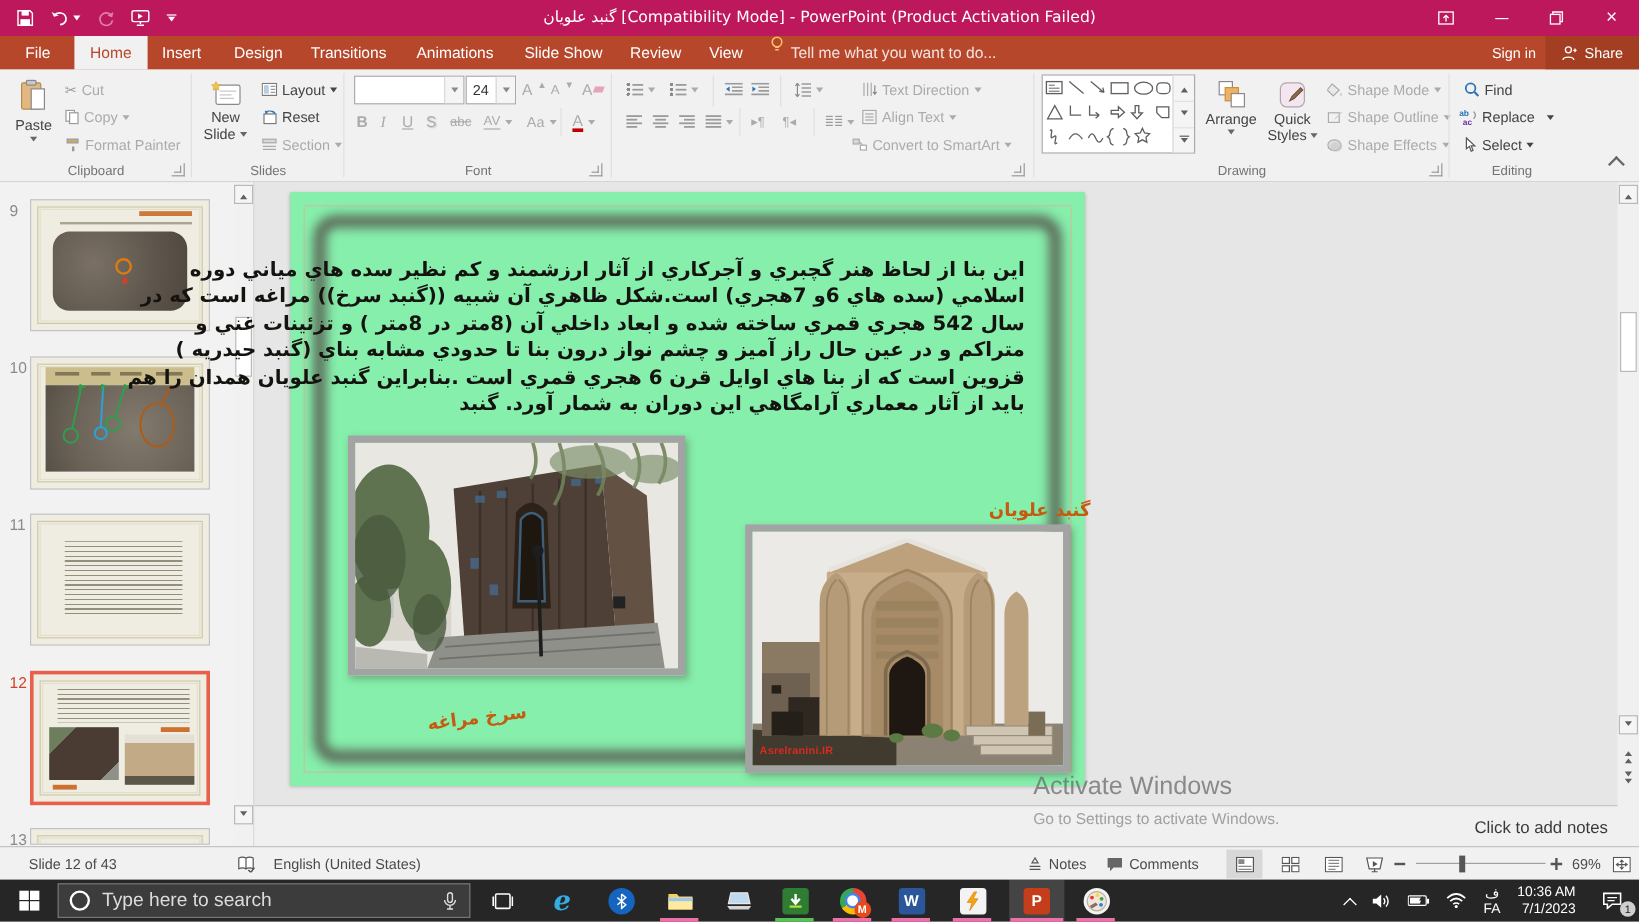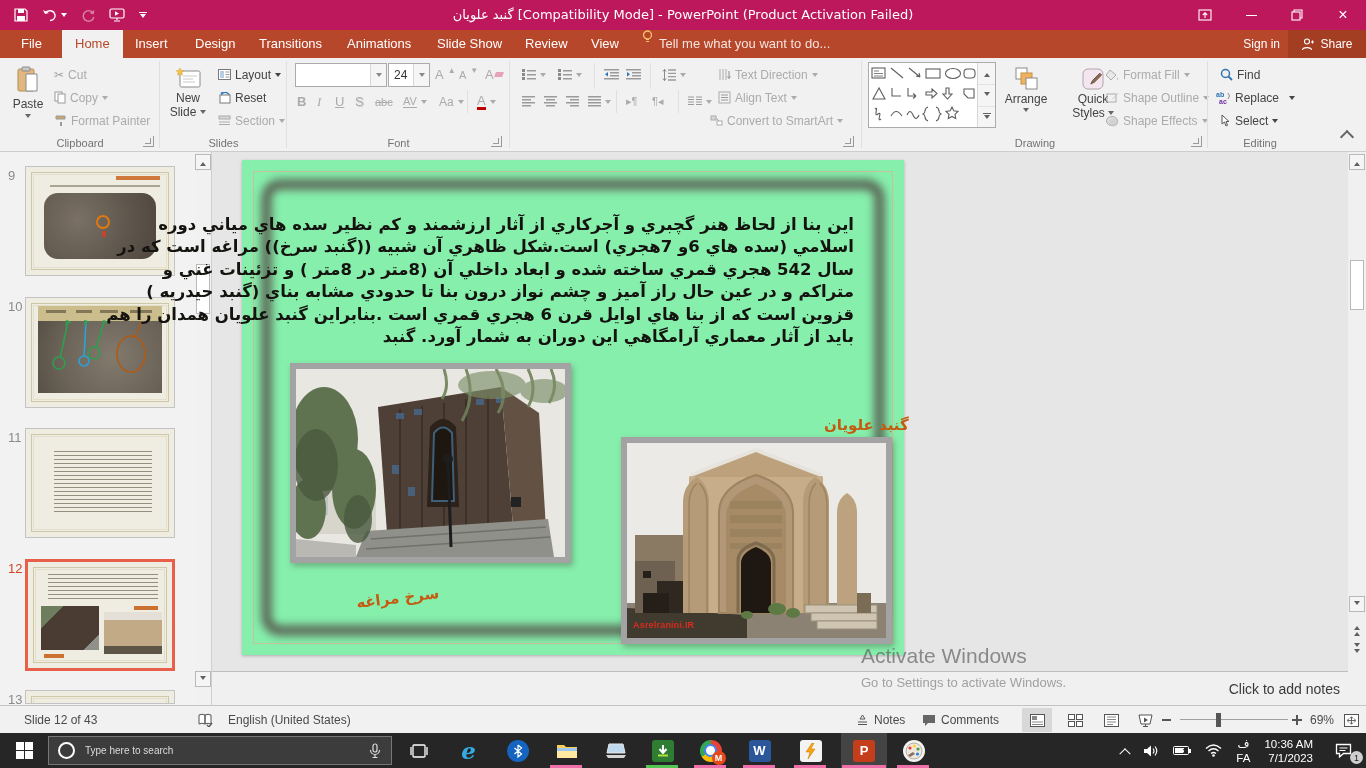--- a/index.html
+++ b/index.html
@@ -98,21 +98,21 @@
     font-size:12px;color:#4a4a4a}
   .sitem{position:absolute;top:0;height:28px;display:flex;align-items:center;gap:5px}
   .viewbtn{position:absolute;top:2px;width:30px;height:24px;display:flex;align-items:center;justify-content:center}
   .viewbtn.active{background:#D8D8D8}
 
   
   #taskbar{left:0;top:733px;width:1366px;height:35px;background:#262626;color:#fff}
   .ticon{position:absolute;top:0;width:45px;height:35px;display:flex;align-items:center;justify-content:center}
   .runbar{position:absolute;top:32px;height:3px;background:#F06EA9}
   #searchbox{position:absolute;left:48px;top:3px;width:344px;height:29px;background:#3C3C3C;
-    border:1px solid #767676;box-sizing:border-box;display:flex;align-items:center;color:#DCDCDC;font-size:10px}
+    border:1px solid #767676;box-sizing:border-box;display:flex;align-items:center;color:#DCDCDC;font-size:16px}
   #tray{position:absolute;right:0;top:0;height:35px;display:flex;align-items:center;color:#fff}
   .trayitem{display:flex;align-items:center;justify-content:center;height:35px;padding:0 7px}
   .badge{position:absolute;right:3px;bottom:4px;width:13px;height:13px;border-radius:50%;background:#CFCFCF;
     color:#1a1a1a;font-size:9px;display:flex;align-items:center;justify-content:center}
   .clock{font-size:11.5px;line-height:14px;text-align:right}
   .lang{font-size:11.5px;line-height:14px;text-align:center}
   svg{display:block}
 </style>
 </head>
 <body>
@@ -461,37 +461,37 @@
     </div>
     <div class="bigbtn" style="left:140px;width:48px">
       <svg width="26" height="26" viewBox="0 0 26 26" style="margin-top:6px">
         <rect x="3" y="2" width="11" height="11" fill="#fff" stroke="#8a8a8a"></rect>
         <rect x="8" y="7" width="11" height="11" fill="#EFB260" stroke="#C8913E"></rect>
         <rect x="13" y="12" width="11" height="11" fill="#fff" stroke="#8a8a8a"></rect>
       </svg>
       <span>Arrange</span>
       <span class="caret" style="color:#666;margin-top:2px"></span>
     </div>
-    <div class="bigbtn" style="left:208px;width:46px">
+    <div class="bigbtn" style="left:192px;width:46px">
       <svg width="26" height="26" viewBox="0 0 26 26" style="margin-top:6px">
         <rect x="3" y="3" width="20" height="20" rx="5" fill="#F3E6EE" stroke="#B5A3AE"></rect>
         <path d="M20 7 L12 15 l-2 4 4 -2 8 -8 z" fill="#8a6a52" stroke="#6b4f3a" transform="scale(.9) translate(2,1)"></path>
       </svg>
       <span>Quick</span>
       <span style="display:flex;align-items:center;gap:3px">
         <span>Styles</span>
         <span class="caret" style="color:#666"></span>
       </span>
     </div>
     <div class="mini dis" style="left:244px;top:6px">
       <svg width="13" height="12" viewBox="0 0 13 12">
           <path d="M4 1 L10 6 L5 11 L0 6 Z" fill="#E8E8E8" stroke="#ABABAB"></path>
           <path d="M11.5 8 q1.5 2.5 0 3 q-1.5 -.5 0 -3" fill="#C8C8C8"></path>
         </svg>
-      <span>Format Fill</span>
+      <span>Shape Mode</span>
       <span class="caret"></span>
     </div>
     <div class="mini dis" style="left:244px;top:29px">
       <svg width="13" height="12" viewBox="0 0 13 12">
           <rect x="1" y="2" width="9" height="8" fill="none" stroke="#ABABAB"></rect>
           <path d="M12 1 L7 6 l-1.5 2 2 -1.5 5 -5 z" fill="#C8C8C8"></path>
         </svg>
       <span>Shape Outline</span>
       <span class="caret"></span>
     </div>

